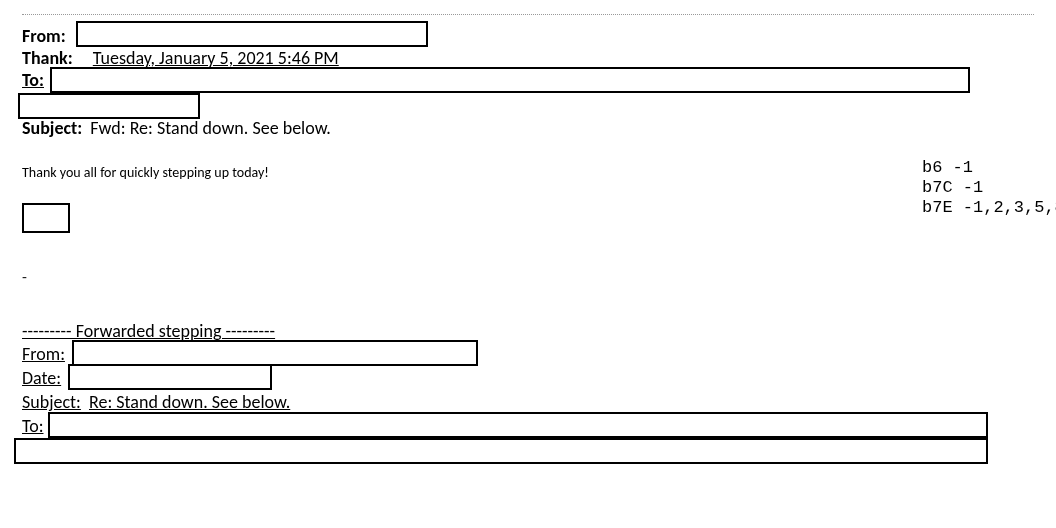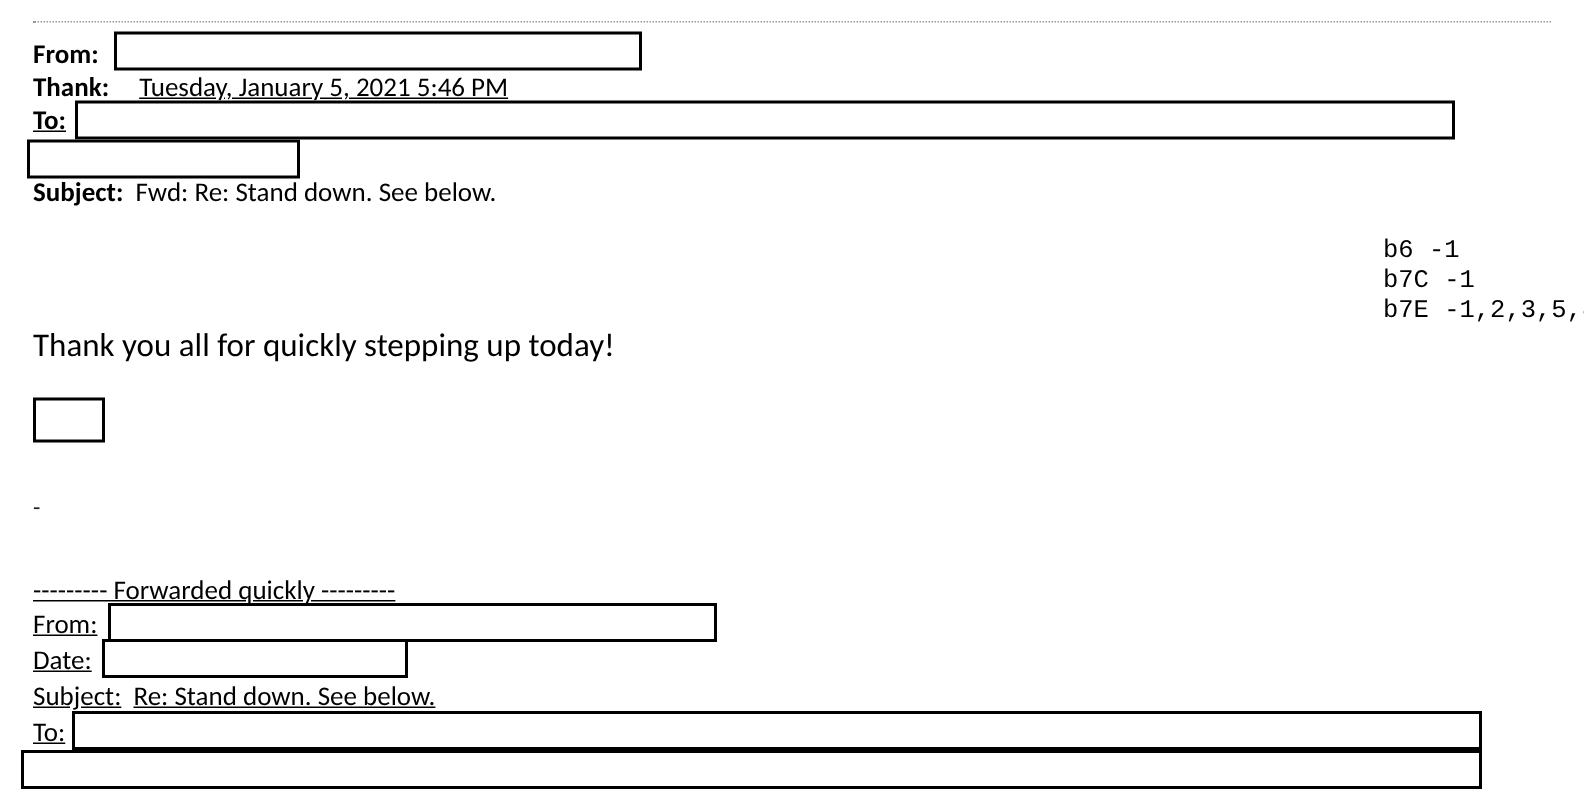--- a/index.html
+++ b/index.html
@@ -42,22 +42,22 @@
   .codes {
     position: absolute;
     left: 900px;
     top: 158px;
     font-family: "Courier New", monospace;
     font-size: 17px;
     line-height: 20px;
     white-space: pre;
   }
   .body-text {
-    margin-top: 77px;
-    font-size: 22px;
+    margin-top: 25px;
+    font-size: 14px;
   }
   .small-box {
     margin-top: 22px;
     width: 44px;
     height: 26px;
     border: 2px solid #000;
   }
   .dash-mark {
     margin-top: 34px;
     font-size: 16px;
@@ -102,21 +102,21 @@
   <div class="codes">b6 -1
 b7C -1
 b7E -1,2,3,5,8</div>
 
   <div class="body-text">Thank you all for quickly stepping up today!</div>
 
   <div class="small-box"></div>
 
   <div class="dash-mark">-</div>
 
-  <div class="fwd-sep underline">--------- Forwarded quickly ---------</div>
+  <div class="fwd-sep underline">--------- Forwarded stepping ---------</div>
 
   <div class="fwd-block">
 
     <div class="row">
       <span class="underline">From:</span>
       <div class="redact" style="left:50px; top:-2px; width:406px; height:26px;"></div>
     </div>
 
     <div class="row">
       <span class="underline">Date:</span>

